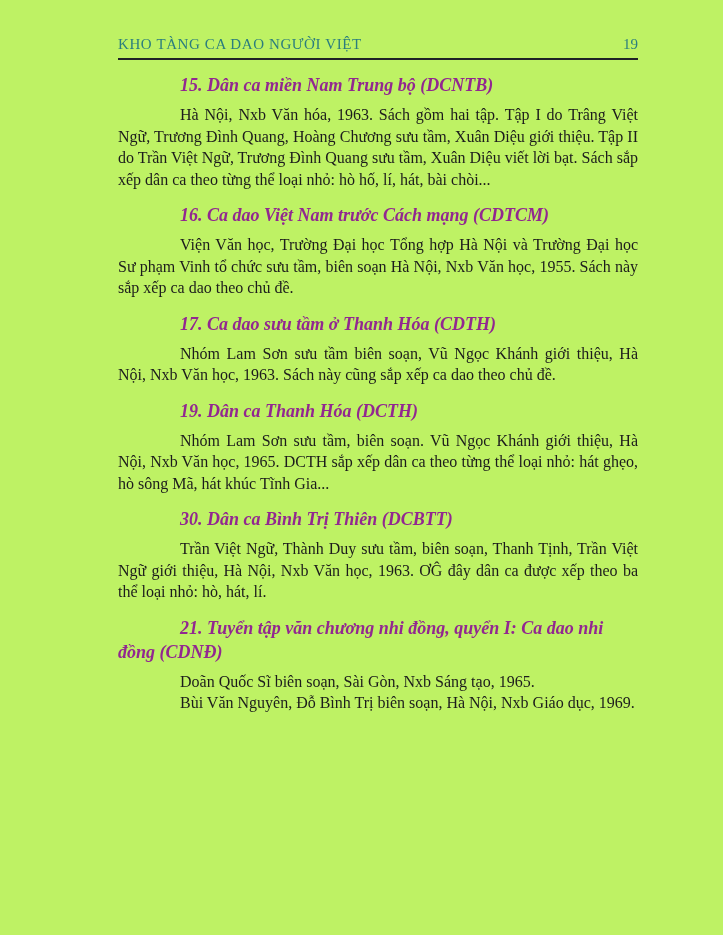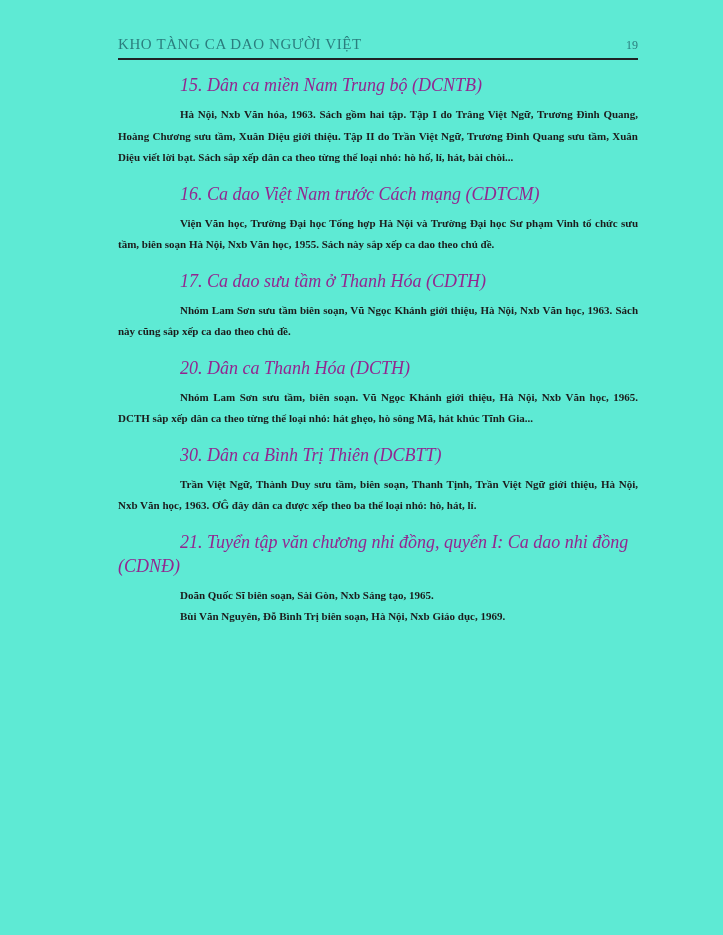--- a/index.html
+++ b/index.html
@@ -4,64 +4,63 @@
 <style>
   html, body {
     margin: 0;
     padding: 0;
     background: #ffffff;
   }
   .page {
     position: relative;
     width: 723px;
     height: 935px;
-    background: #5eead4;
+    background: #bef264;
     box-sizing: border-box;
     padding: 36px 85px 0 118px;
     font-family: "Liberation Serif", "DejaVu Serif", serif;
     overflow: hidden;
   }
   .running-header {
     display: flex;
     justify-content: space-between;
     align-items: flex-end;
     border-bottom: 2px solid #1f2326;
     padding-bottom: 5px;
   }
   .running-header .title {
     color: #2b7d7e;
     font-size: 15px;
     letter-spacing: 0.6px;
     font-weight: normal;
   }
   .running-header .pagenum {
     color: #2b7d7e;
-    font-size: 12px;
+    font-size: 15px;
   }
   .content {
     margin-top: 4px;
   }
   .entry-heading {
     color: #922790;
     font-style: italic;
     font-size: 18px;
     line-height: 24px;
-    font-weight: normal;
+    font-weight: bold;
     margin: 13px 0 7px 0;
     text-indent: 62px;
     text-align: left;
   }
   .entry-body {
     color: #1c1c1c;
-    font-size: 11px;
+    font-size: 16px;
     line-height: 21.5px;
     margin: 0;
     text-align: justify;
     text-indent: 62px;
-    font-weight: bold;
   }
 </style>
 </head>
 <body>
 
 <div class="page">
 
   <div class="running-header">
     <span class="title">KHO TÀNG CA DAO NGƯỜI VIỆT</span>
     <span class="pagenum">19</span>
@@ -81,21 +80,21 @@
 
     <div class="entry">
       <div class="entry-heading">17. Ca dao sưu tầm ở Thanh Hóa (CDTH)</div>
       <p class="entry-body">Nhóm Lam Sơn sưu tầm biên soạn, Vũ Ngọc Khánh giới thiệu, Hà Nội, Nxb Văn học, 1963. Sách này cũng sắp xếp ca dao theo chủ đề.</p>
     </div>
 
     <div class="entry">
     </div>
 
     <div class="entry">
-      <div class="entry-heading">20. Dân ca Thanh Hóa (DCTH)</div>
+      <div class="entry-heading">19. Dân ca Thanh Hóa (DCTH)</div>
       <p class="entry-body">Nhóm Lam Sơn sưu tầm, biên soạn. Vũ Ngọc Khánh giới thiệu, Hà Nội, Nxb Văn học, 1965. DCTH sắp xếp dân ca theo từng thể loại nhỏ: hát ghẹo, hò sông Mã, hát khúc Tĩnh Gia...</p>
     </div>
 
     <div class="entry">
       <div class="entry-heading">30. Dân ca Bình Trị Thiên (DCBTT)</div>
       <p class="entry-body">Trần Việt Ngữ, Thành Duy sưu tầm, biên soạn, Thanh Tịnh, Trần Việt Ngữ giới thiệu, Hà Nội, Nxb Văn học, 1963. ƠĜ đây dân ca được xếp theo ba thể loại nhỏ: hò, hát, lí.</p>
     </div>
 
     <div class="entry">
       <div class="entry-heading">21. Tuyển tập văn chương nhi đồng, quyển I: Ca dao nhi đồng (CDNĐ)</div>

